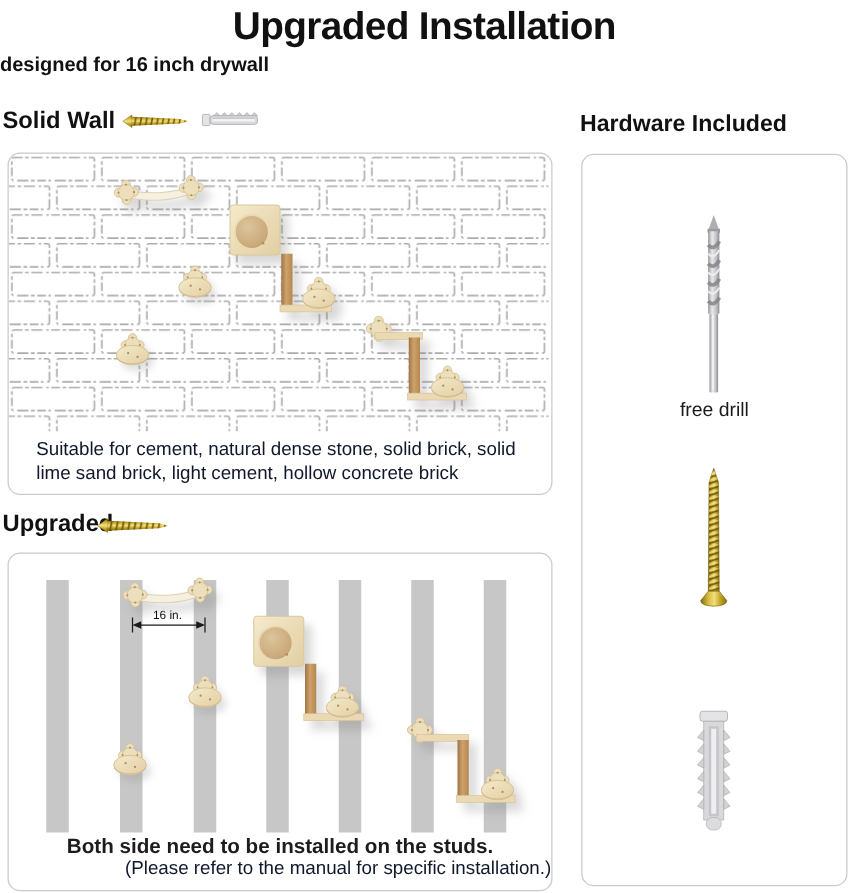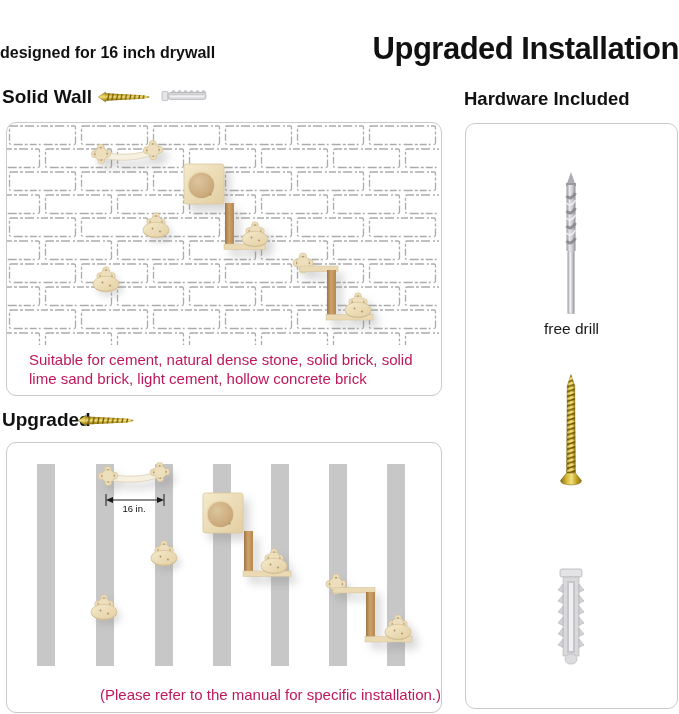--- a/index.html
+++ b/index.html
@@ -1,24 +1,24 @@
 <!DOCTYPE html>
 <html><head>
 <meta charset="utf-8">
 <style>
   html,body{margin:0;padding:0;background:#fff;}
   .page{position:relative;width:679px;height:714px;background:#fff;overflow:hidden;
         font-family:"Liberation Sans", sans-serif;color:#111;}
   .abs{position:absolute;}
-  .title{top:3px;left:0;width:679px;text-align:right;font-size:31px;font-weight:bold;letter-spacing:-0.5px;margin-top:28px;}
+  .title{top:3px;left:0;width:679px;text-align:center;font-size:31px;font-weight:bold;letter-spacing:-0.5px;}
   .subtitle{top:44px;left:0;width:679px;text-align:left;font-size:16px;font-weight:bold;}
   .sec-head{font-size:19px;font-weight:bold;text-align:center;}
   .panel{border:1px solid #c9c9c9;border-radius:10px;background:#fff;overflow:hidden;}
   .panel > svg{position:absolute;left:0;top:0;}
-  .cap{position:absolute;font-size:15px;line-height:1.28;color:#be185d;}
+  .cap{position:absolute;font-size:15px;line-height:1.28;color:#0f172a;}
   .cap-center{text-align:center;left:0;width:100%;}
   .cap-bold{font-size:16.5px;font-weight:bold;color:#1c1c1c;}
   .dim-label{position:absolute;font-size:9.5px;color:#111;text-align:center;}
   .hw-label{position:absolute;left:0;width:100%;text-align:center;font-size:15.5px;color:#1a1a1a;}
   .shd{filter:drop-shadow(6px 7px 4px rgba(125,125,125,0.30));}
   .shd-soft{filter:drop-shadow(4px 5px 3px rgba(135,135,135,0.25));}
 </style>
 </head>
 <body>
 
@@ -205,21 +205,22 @@
         <use href="#roundStep" transform="translate(97,166)"></use>
       </g>
       <g class="shd">
         <use href="#mountFlower" transform="translate(329,141) scale(0.85)"></use>
         <rect x="326" y="144.5" width="42" height="5.5" fill="#ead9b2" stroke="#d6c296" stroke-width="0.5"></rect>
         <rect x="359" y="149" width="9" height="45" fill="url(#postGrad)"></rect>
         <rect x="358" y="193.5" width="47" height="5.5" fill="#ead9b2" stroke="#d6c296" stroke-width="0.5"></rect>
         <use href="#roundStep" transform="translate(391,186)"></use>
       </g>
     </svg>
-    <div class="dim-label" style="left:105px;top:60px;width:44px;">16 in.</div>
+    <div class="dim-label" style="left:105px;top:44px;width:44px;">16 in.</div>
+    <div class="cap cap-center cap-bold" style="top:224px;">Both side need to be installed on the studs.</div>
     <div class="cap cap-center" style="top:242px;font-size:15px;text-align:right;">(Please refer to the manual for specific installation.)</div>
   </div>
 
   <div class="abs panel" style="left:465px;top:123px;width:211px;height:584px;">
 
     <svg class="abs" style="left:90px;top:47px;position:absolute;" width="30" height="146" viewBox="0 0 30 146">
       <polygon points="15,1 10,15 20,15" fill="#aeaeb2"></polygon>
       <rect x="10" y="12" width="10" height="3" fill="#9b9b9f"></rect>
       <rect x="10.5" y="14" width="9" height="66" fill="url(#metalGradH)"></rect>
       <g stroke="#85858a" stroke-width="3" fill="none" opacity="0.85">

